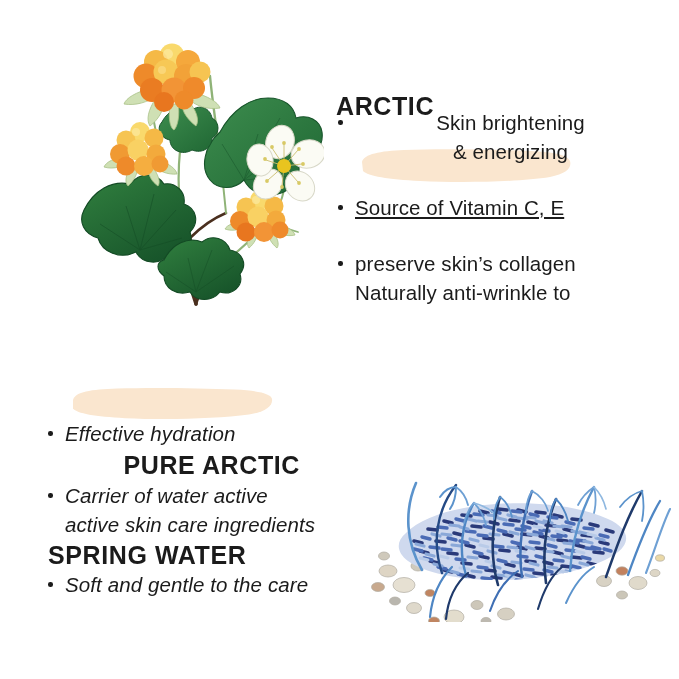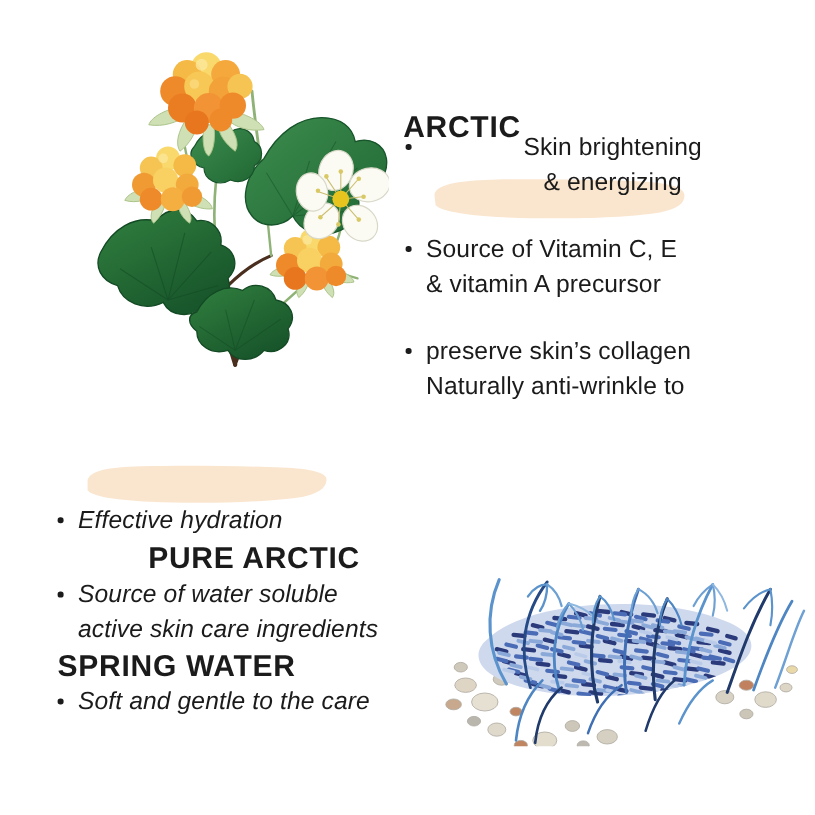--- a/index.html
+++ b/index.html
@@ -277,24 +277,23 @@
       </svg>
     </div>
   </div>
 
   <div class="bullets" id="bullets-cloudberry" style="left:336px; top:108px; width:330px;">
     <div class="bullet-item" style="margin-bottom:27px;text-align:center;">
       <span class="dot"></span>
       <span class="bullet-line">Skin brightening</span>
       <span class="bullet-line">&amp; energizing</span>
     </div>
-    <div class="bullet-item" style="margin-bottom:27px;">
+    <div class="bullet-item" style="margin-bottom:27px;text-decoration:underline;">
       <span class="dot"></span>
       <span class="bullet-line">Source of Vitamin C, E</span>
-      <span class="bullet-line">&amp; vitamin A precursor</span>
     </div>
     <div class="bullet-item">
       <span class="dot"></span>
       <span class="bullet-line">preserve skin’s collagen</span>
       <span class="bullet-line">Naturally anti-wrinkle to</span>
     </div>
   </div>
 
   <div class="heading" id="heading-water" style="left:48px; top:360px;">
     <div class="hl-wrap">
@@ -307,21 +306,21 @@
     <div>SPRING WATER</div>
   </div>
 
   <div class="bullets" id="bullets-water" style="left:46px; top:419px; width:330px;font-style:italic;">
     <div class="bullet-item" style="margin-bottom:33px;">
       <span class="dot"></span>
       <span class="bullet-line">Effective hydration</span>
     </div>
     <div class="bullet-item" style="margin-bottom:31px;">
       <span class="dot"></span>
-      <span class="bullet-line">Source of water soluble</span>
+      <span class="bullet-line">Carrier of water active</span>
       <span class="bullet-line">active skin care ingredients</span>
     </div>
     <div class="bullet-item">
       <span class="dot"></span>
       <span class="bullet-line">Soft and gentle to the care</span>
     </div>
   </div>
 
   <div class="art" id="water-art">
     <svg viewBox="0 0 305 205" width="305" height="205" xmlns="http://www.w3.org/2000/svg">

